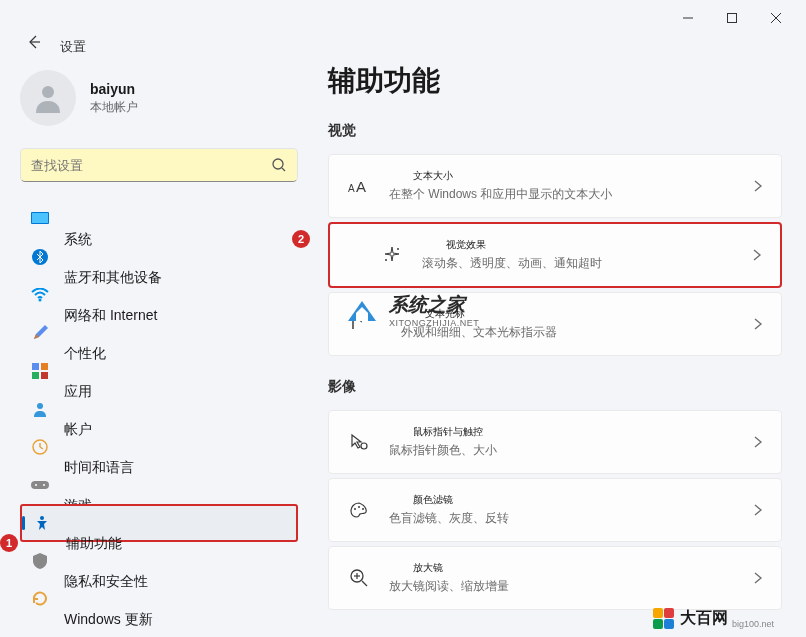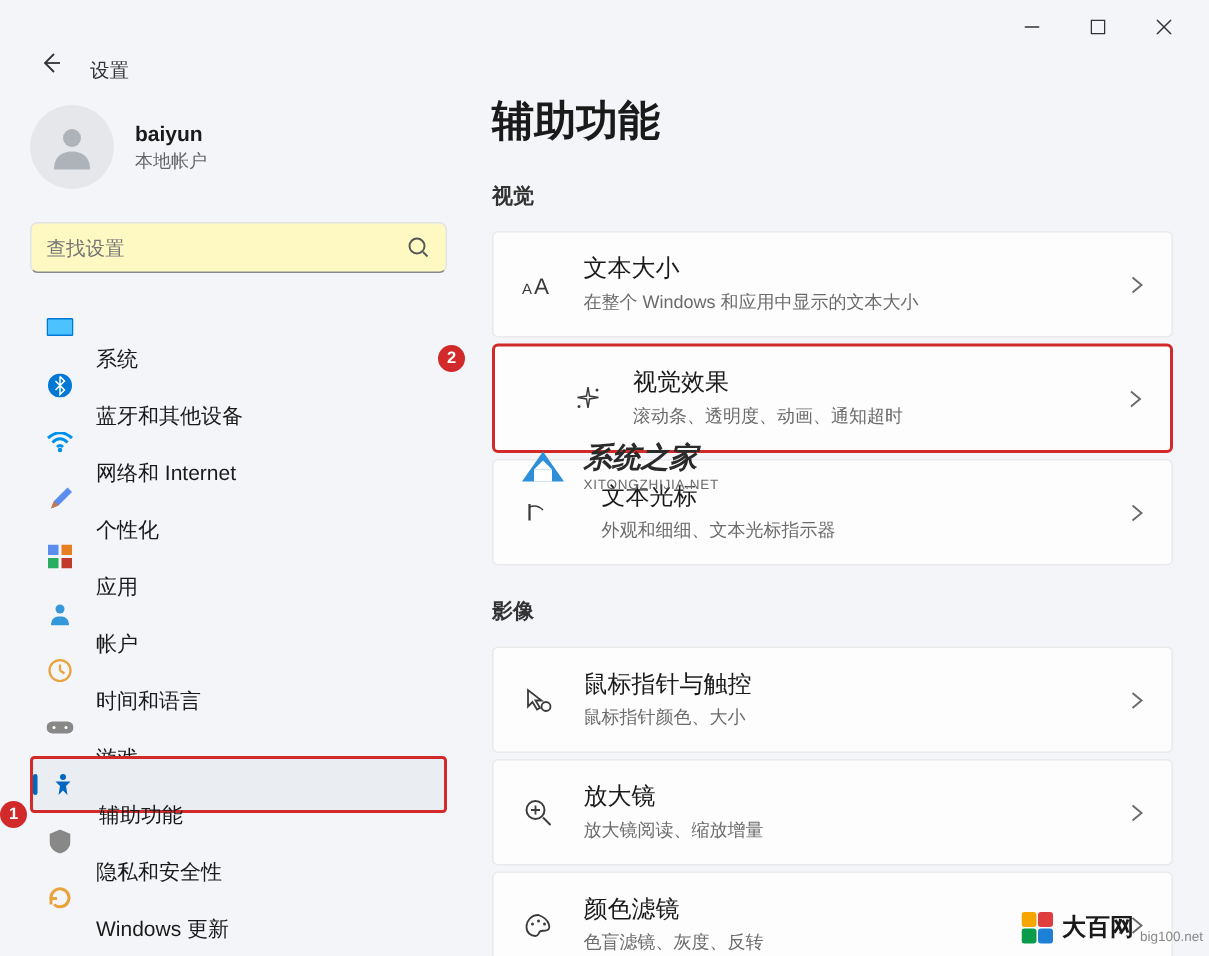--- a/index.html
+++ b/index.html
@@ -39,31 +39,31 @@
     .badge-2 { right: 0; top: 174px; }
     
     .content { flex: 1; padding: 6px 24px 0 18px; overflow-y: auto; }
     .content-title { font-size: 28px; font-weight: 600; color: #1a1a1a; margin-bottom: 22px; }
     .section-label { font-size: 14px; font-weight: 600; color: #333; margin-bottom: 14px; }
     
     .setting-card { background: #fdfdfe; border: 1px solid #eaeaea; border-radius: 4px; padding: 14px 16px; display: flex; align-items: center; margin-bottom: 4px; cursor: pointer; position: relative; }
     .setting-card.highlight-red-2 { border: 2.5px solid #d22a2a; padding-left: 48px; }
     .card-icon { width: 28px; height: 28px; margin-right: 16px; display: flex; align-items: center; justify-content: center; color: #3b3b3b; }
     .card-text { flex: 1; }
-    .card-title { font-size: 16px; color: #1a1a1a; }
+    .card-title { font-size: 10px; color: #1a1a1a; margin-left: 24px; }
     .card-desc { font-size: 12px; color: #6b6b6b; margin-top: 3px; }
     .chevron { width: 14px; height: 14px; color: #6b6b6b; }
     
     .watermark { position: absolute; left: 340px; top: 292px; display: flex; align-items: center; z-index: 3; pointer-events: none; }
     .wm-icon { width: 44px; height: 30px; }
     .wm-text { margin-left: 5px; }
     .wm-line1 { font-size: 19px; font-weight: 700; font-style: italic; color: #2a2a2a; }
     .wm-line2 { font-size: 9px; color: #6b6b6b; letter-spacing: 0.5px; }
     
-    .footer-logo { position: absolute; right: 4px; bottom: 8px; display: flex; align-items: center; }
+    .footer-logo { position: absolute; right: 32px; bottom: 8px; display: flex; align-items: center; }
     .footer-logo-icon { display: grid; grid-template-columns: 10px 10px; grid-template-rows: 10px 10px; gap: 1px; margin-right: 6px; }
     .footer-logo-icon div { border-radius: 2px; }
     .fl1 { background: #f7a600; } .fl2 { background: #e03e3e; } .fl3 { background: #0a9c4a; } .fl4 { background: #1e7fd6; }
     .footer-text1 { font-size: 16px; font-weight: 700; color: #1a1a1a; }
     .footer-text2 { font-size: 9px; color: #888; margin-left: 4px; align-self: flex-end; }
   </style>
 </head>
 <body>
 
 <div class="titlebar">
@@ -296,48 +296,48 @@
         <div class="card-title">鼠标指针与触控</div>
         <div class="card-desc">鼠标指针颜色、大小</div>
       </div>
       <svg class="chevron" viewBox="0 0 14 14">
           <path d="M4 2 L10 7 L4 12" fill="none" stroke="currentColor" stroke-width="1.3"></path>
         </svg>
     </div>
 
     <div class="setting-card">
       <div class="card-icon">
+          <svg width="20" height="18" viewBox="0 0 20 18">
+            <path d="M10 2 C5 2 2 6 2 10 C2 14 5 16 8 16 C10 16 10 14 11 13 C12 12 14 13 16 12 C18 11 18 5 10 2 Z" fill="none" stroke="#3b3b3b" stroke-width="1.2"></path>
+            <circle cx="6" cy="8" r="1" fill="#3b3b3b"></circle>
+            <circle cx="10" cy="6" r="1" fill="#3b3b3b"></circle>
+            <circle cx="14" cy="8" r="1" fill="#3b3b3b"></circle>
+          </svg>
+        </div>
+      <div class="card-text">
+        <div class="card-title">颜色滤镜</div>
+        <div class="card-desc">色盲滤镜、灰度、反转</div>
+      </div>
+      <svg class="chevron" viewBox="0 0 14 14">
+          <path d="M4 2 L10 7 L4 12" fill="none" stroke="currentColor" stroke-width="1.3"></path>
+        </svg>
+    </div>
+
+    <div class="setting-card">
+      <div class="card-icon">
           <svg width="20" height="20" viewBox="0 0 20 20">
             <circle cx="8" cy="8" r="6" fill="none" stroke="#3b3b3b" stroke-width="1.3"></circle>
             <line x1="13" y1="13" x2="18" y2="18" stroke="#3b3b3b" stroke-width="1.3"></line>
             <line x1="5" y1="8" x2="11" y2="8" stroke="#3b3b3b" stroke-width="1.2"></line>
             <line x1="8" y1="5" x2="8" y2="11" stroke="#3b3b3b" stroke-width="1.2"></line>
           </svg>
         </div>
       <div class="card-text">
         <div class="card-title">放大镜</div>
         <div class="card-desc">放大镜阅读、缩放增量</div>
-      </div>
-      <svg class="chevron" viewBox="0 0 14 14">
-          <path d="M4 2 L10 7 L4 12" fill="none" stroke="currentColor" stroke-width="1.3"></path>
-        </svg>
-    </div>
-
-    <div class="setting-card">
-      <div class="card-icon">
-          <svg width="20" height="18" viewBox="0 0 20 18">
-            <path d="M10 2 C5 2 2 6 2 10 C2 14 5 16 8 16 C10 16 10 14 11 13 C12 12 14 13 16 12 C18 11 18 5 10 2 Z" fill="none" stroke="#3b3b3b" stroke-width="1.2"></path>
-            <circle cx="6" cy="8" r="1" fill="#3b3b3b"></circle>
-            <circle cx="10" cy="6" r="1" fill="#3b3b3b"></circle>
-            <circle cx="14" cy="8" r="1" fill="#3b3b3b"></circle>
-          </svg>
-        </div>
-      <div class="card-text">
-        <div class="card-title">颜色滤镜</div>
-        <div class="card-desc">色盲滤镜、灰度、反转</div>
       </div>
       <svg class="chevron" viewBox="0 0 14 14">
           <path d="M4 2 L10 7 L4 12" fill="none" stroke="currentColor" stroke-width="1.3"></path>
         </svg>
     </div>
   </div>
 </div>
 
 <div class="watermark">
   <svg class="wm-icon" viewBox="0 0 44 30">

